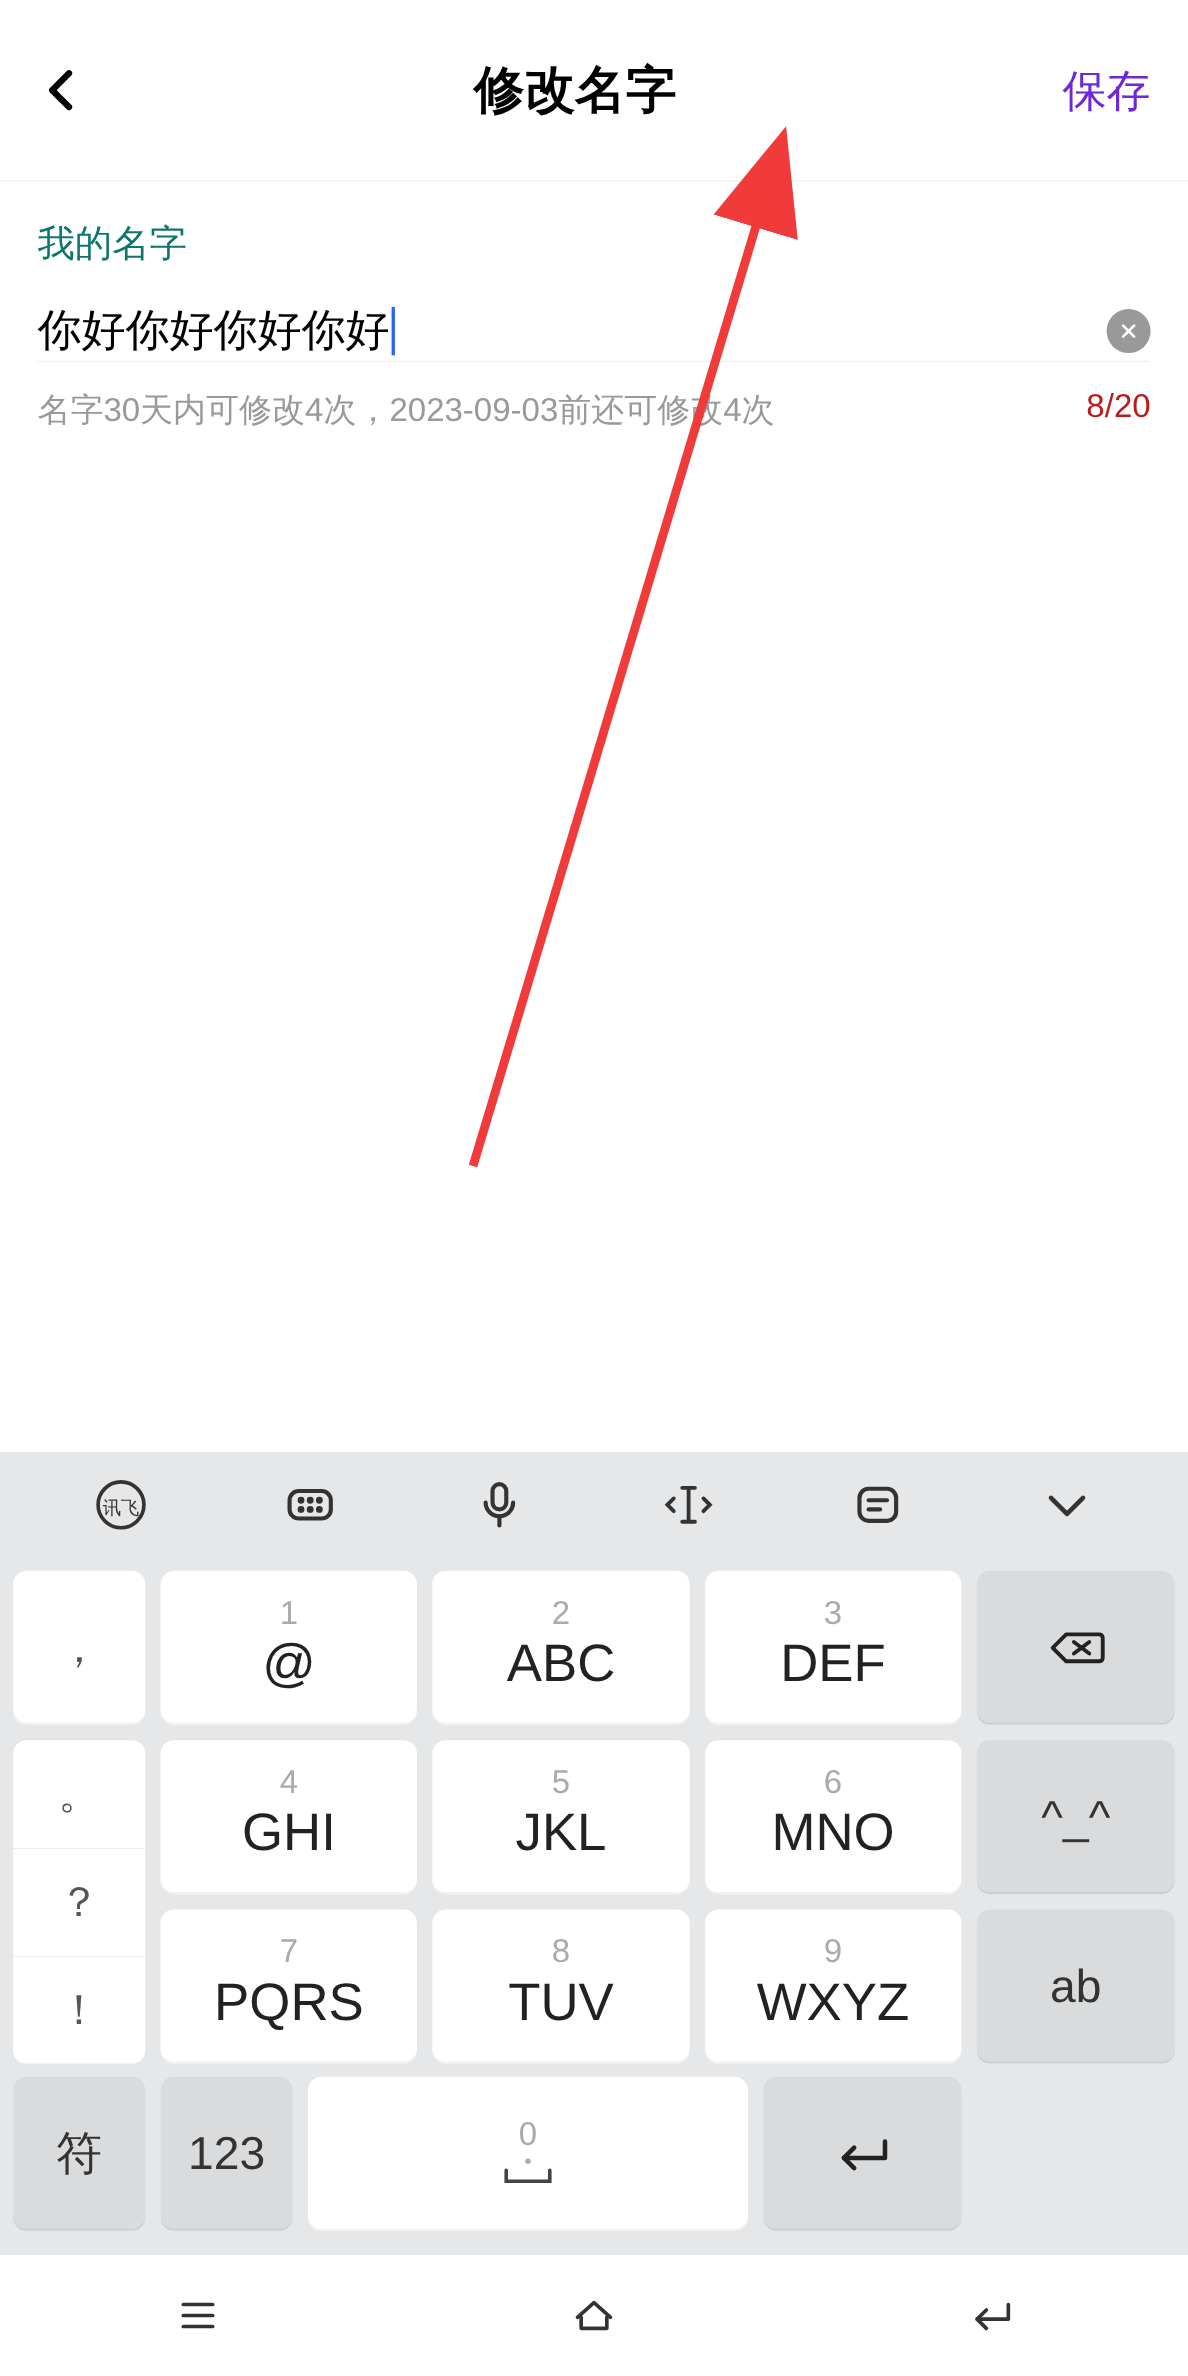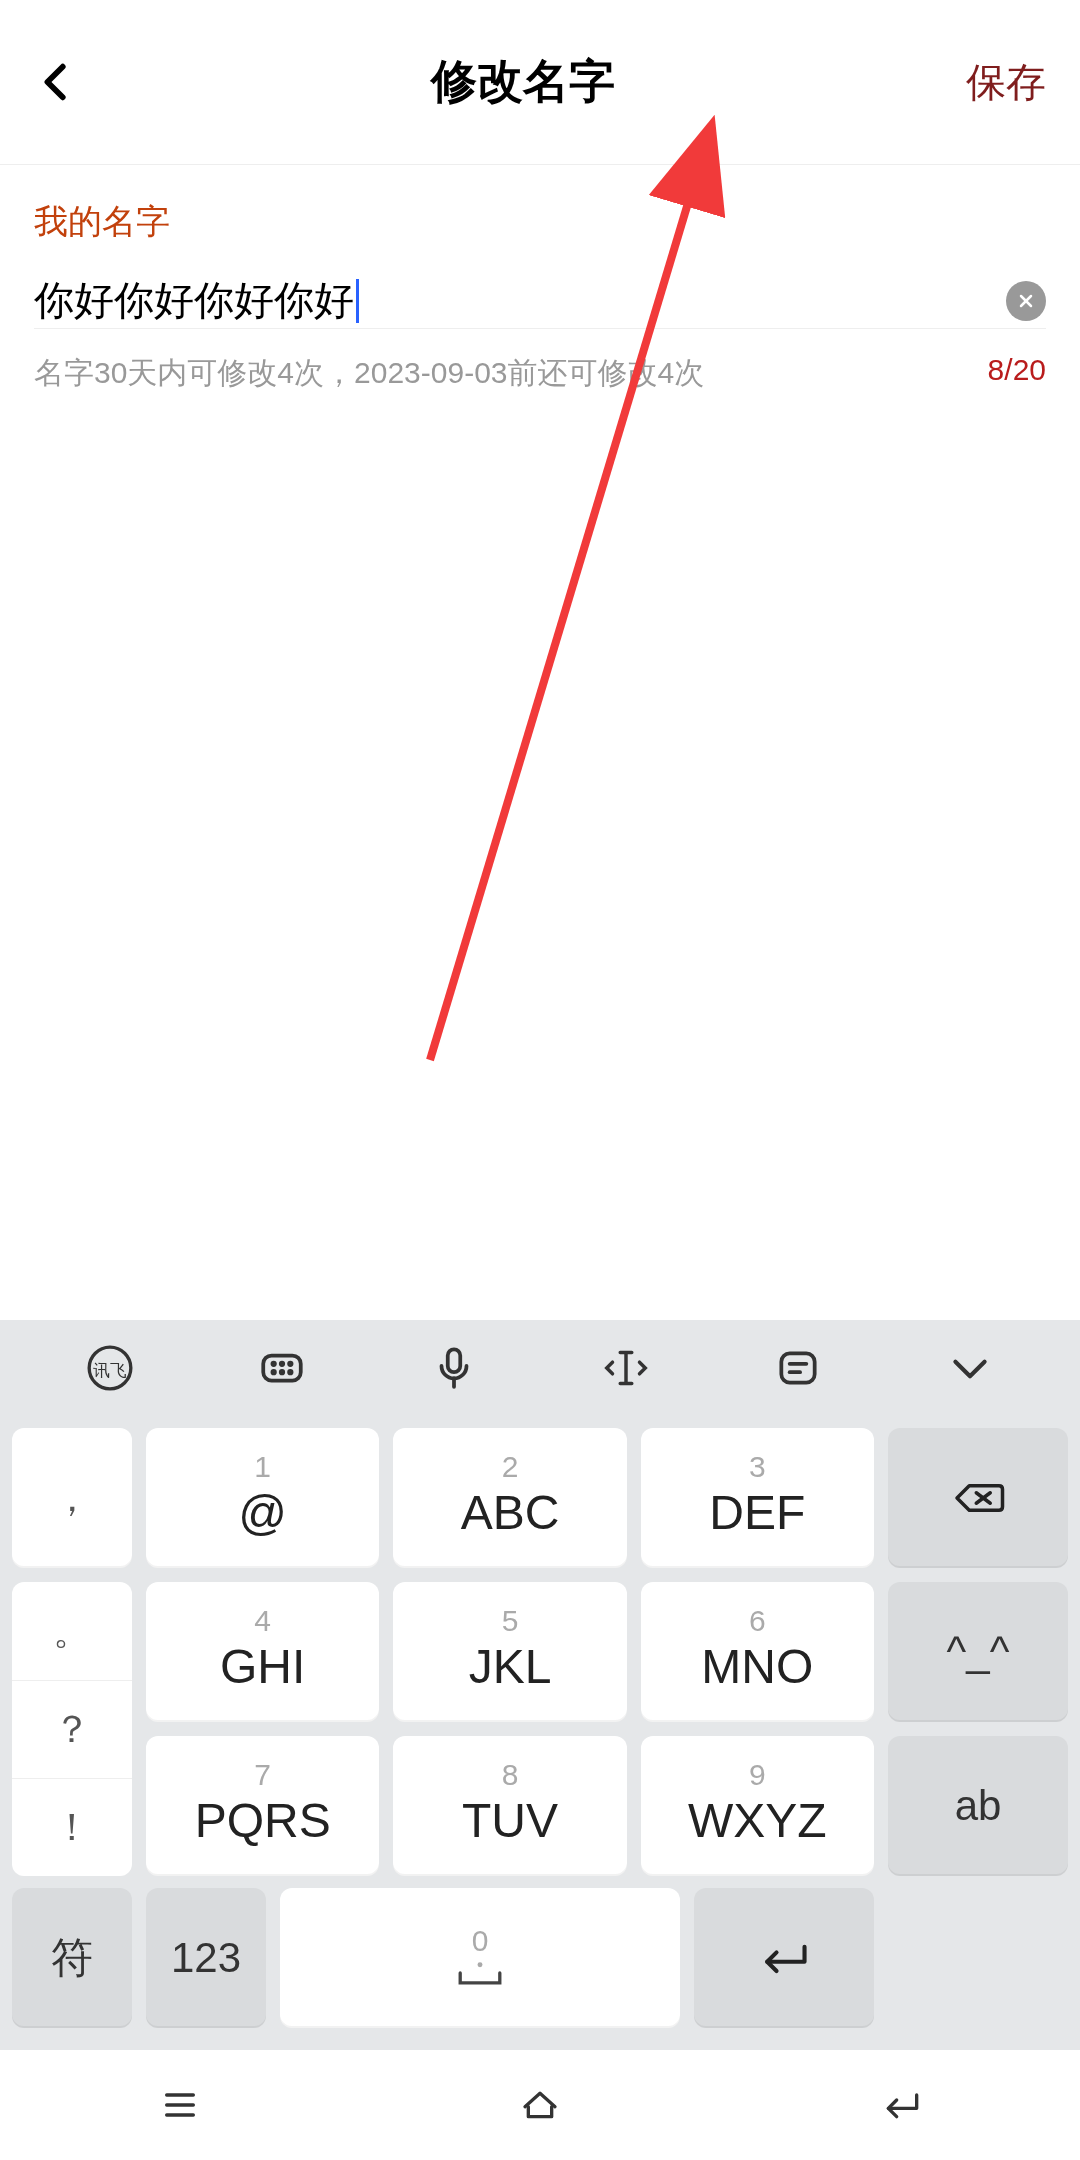--- a/index.html
+++ b/index.html
@@ -3,25 +3,25 @@
 <meta charset="utf-8">
 <style>
   * { margin: 0; padding: 0; box-sizing: border-box; font-family: -apple-system, "PingFang SC", "Microsoft YaHei", sans-serif; }
   html, body { width: 1080px; height: 2160px; background: #ffffff; overflow: hidden; }
   .screen { width: 1080px; height: 2160px; display: flex; flex-direction: column; position: relative; }
 
   
   .header { height: 165px; border-bottom: 1px solid #eeeeee; display: flex; align-items: center; justify-content: space-between; padding: 0 34px 0 34px; }
   .back { font-size: 0; }
   .title { font-size: 46px; font-weight: 600; color: #000; }
-  .save { font-size: 40px; color: #7f1d1d; font-weight: 500; }
+  .save { font-size: 40px; color: #6d28d9; font-weight: 500; }
 
   
   .form { padding: 34px; flex: 1; }
-  .label { font-size: 34px; color: #c2410c; margin-bottom: 28px; }
+  .label { font-size: 34px; color: #0f766e; margin-bottom: 28px; }
   .input-row { display: flex; align-items: center; justify-content: space-between; border-bottom: 1px solid #eeeeee; margin-bottom: 24px; }
   .input-value { font-size: 40px; color: #000; display: flex; align-items: center; }
   .cursor { display:inline-block; width:3px; height:44px; background:#2962ff; margin-left:2px; animation: blink 1s steps(1) infinite; }
   @keyframes blink { 50% { opacity: 0; } }
   .clear { width:40px; height:40px; border-radius:50%; background:#999; color:#fff; display:flex; align-items:center; justify-content:center; font-size:26px; }
   .hint-row { display:flex; justify-content:space-between; font-size:30px; color:#999; }
   .counter { color:#b91c1c; }
 
   
   .kbd { background:#e5e7e9; width:100%; }

